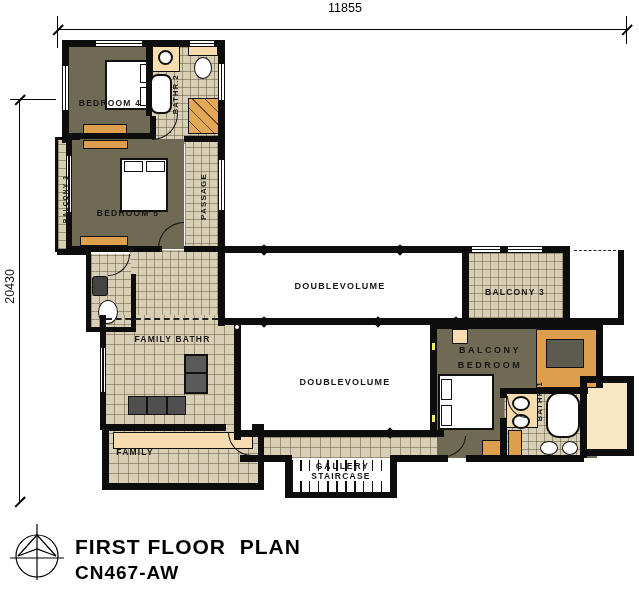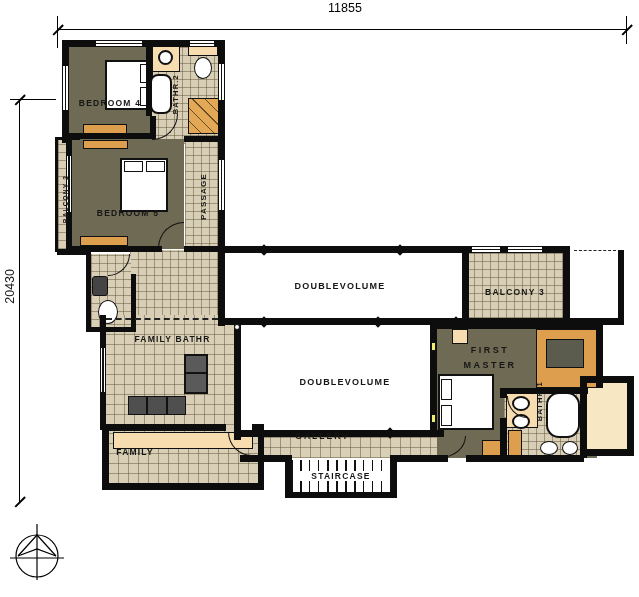--- a/index.html
+++ b/index.html
@@ -217,27 +217,27 @@
     <span class="vtext" style="font-size:6.5px;">BALCONY 2</span>
   </div>
   <div class="lbl c" style="left:78px;top:208px;width:100px;">BEDROOM 5</div>
   <div class="vwrap" style="left:196px;top:156px;width:14px;height:80px;">
     <span class="vtext" style="font-size:8px;">PASSAGE</span>
   </div>
   <div class="lbl c" style="left:260px;top:281px;width:160px;font-size:9px;">DOUBLEVOLUME</div>
   <div class="lbl c" style="left:465px;top:287px;width:100px;">BALCONY 3</div>
   <div class="lbl c" style="left:115px;top:334px;width:115px;">FAMILY BATHR</div>
   <div class="lbl c" style="left:265px;top:377px;width:160px;font-size:9px;">DOUBLEVOLUME</div>
-  <div class="lbl c" style="left:440px;top:345px;width:100px;font-size:9px;letter-spacing:2.5px;">FIRST</div>
-  <div class="lbl c" style="left:440px;top:360px;width:100px;font-size:9px;letter-spacing:2.5px;">MASTER</div>
+  <div class="lbl c" style="left:440px;top:345px;width:100px;font-size:9px;letter-spacing:2.5px;">BALCONY</div>
+  <div class="lbl c" style="left:440px;top:360px;width:100px;font-size:9px;letter-spacing:2.5px;">BEDROOM</div>
   <div class="vwrap" style="left:532px;top:372px;width:14px;height:58px;">
     <span class="vtext" style="font-size:7.5px;">BATHR.1</span>
   </div>
   <div class="lbl c" style="left:100px;top:447px;width:70px;">FAMILY</div>
-  <div class="lbl c" style="left:275px;top:431px;width:95px;letter-spacing:2px;">GALLERY</div>
+  <div class="lbl c" style="left:275px;top:461px;width:95px;letter-spacing:2px;text-align:right;">GALLERY</div>
   <div class="lbl c" style="left:298px;top:471px;width:86px;background:#fff;">STAIRCASE</div>
 
   <div class="dimline" style="left:57px;top:29px;width:570px;height:1.4px;"></div>
   <div class="tick" style="left:51px;top:29px;"></div>
   <div class="tick" style="left:620px;top:29px;"></div>
   <div class="dimline" style="left:57px;top:16px;width:1.4px;height:32px;"></div>
   <div class="dimline" style="left:626px;top:16px;width:1.4px;height:28px;"></div>
   <div class="dimtext c" style="left:305px;top:1px;width:80px;">11855</div>
 
   <div class="dimline" style="left:19px;top:99px;width:1.4px;height:404px;"></div>
@@ -250,14 +250,16 @@
 
   <svg style="position:absolute;left:8px;top:522px;" width="58" height="60" viewBox="0 0 58 60">
     <g fill="none" stroke="#000" stroke-width="1.2">
       <line x1="29" y1="2" x2="29" y2="58"></line>
       <line x1="2" y1="36" x2="56" y2="36"></line>
       <circle cx="29" cy="34" r="21"></circle>
       <path d="M10 34 L29 13 L48 34"></path>
       <path d="M10 34 L29 27 L48 34"></path>
     </g>
   </svg>
+  <div class="title1" style="left:75px;top:535px;">FIRST FLOOR  PLAN</div>
+  <div class="title2" style="left:75px;top:562px;">CN467-AW</div>
 
 </div>
 
 </body></html>

